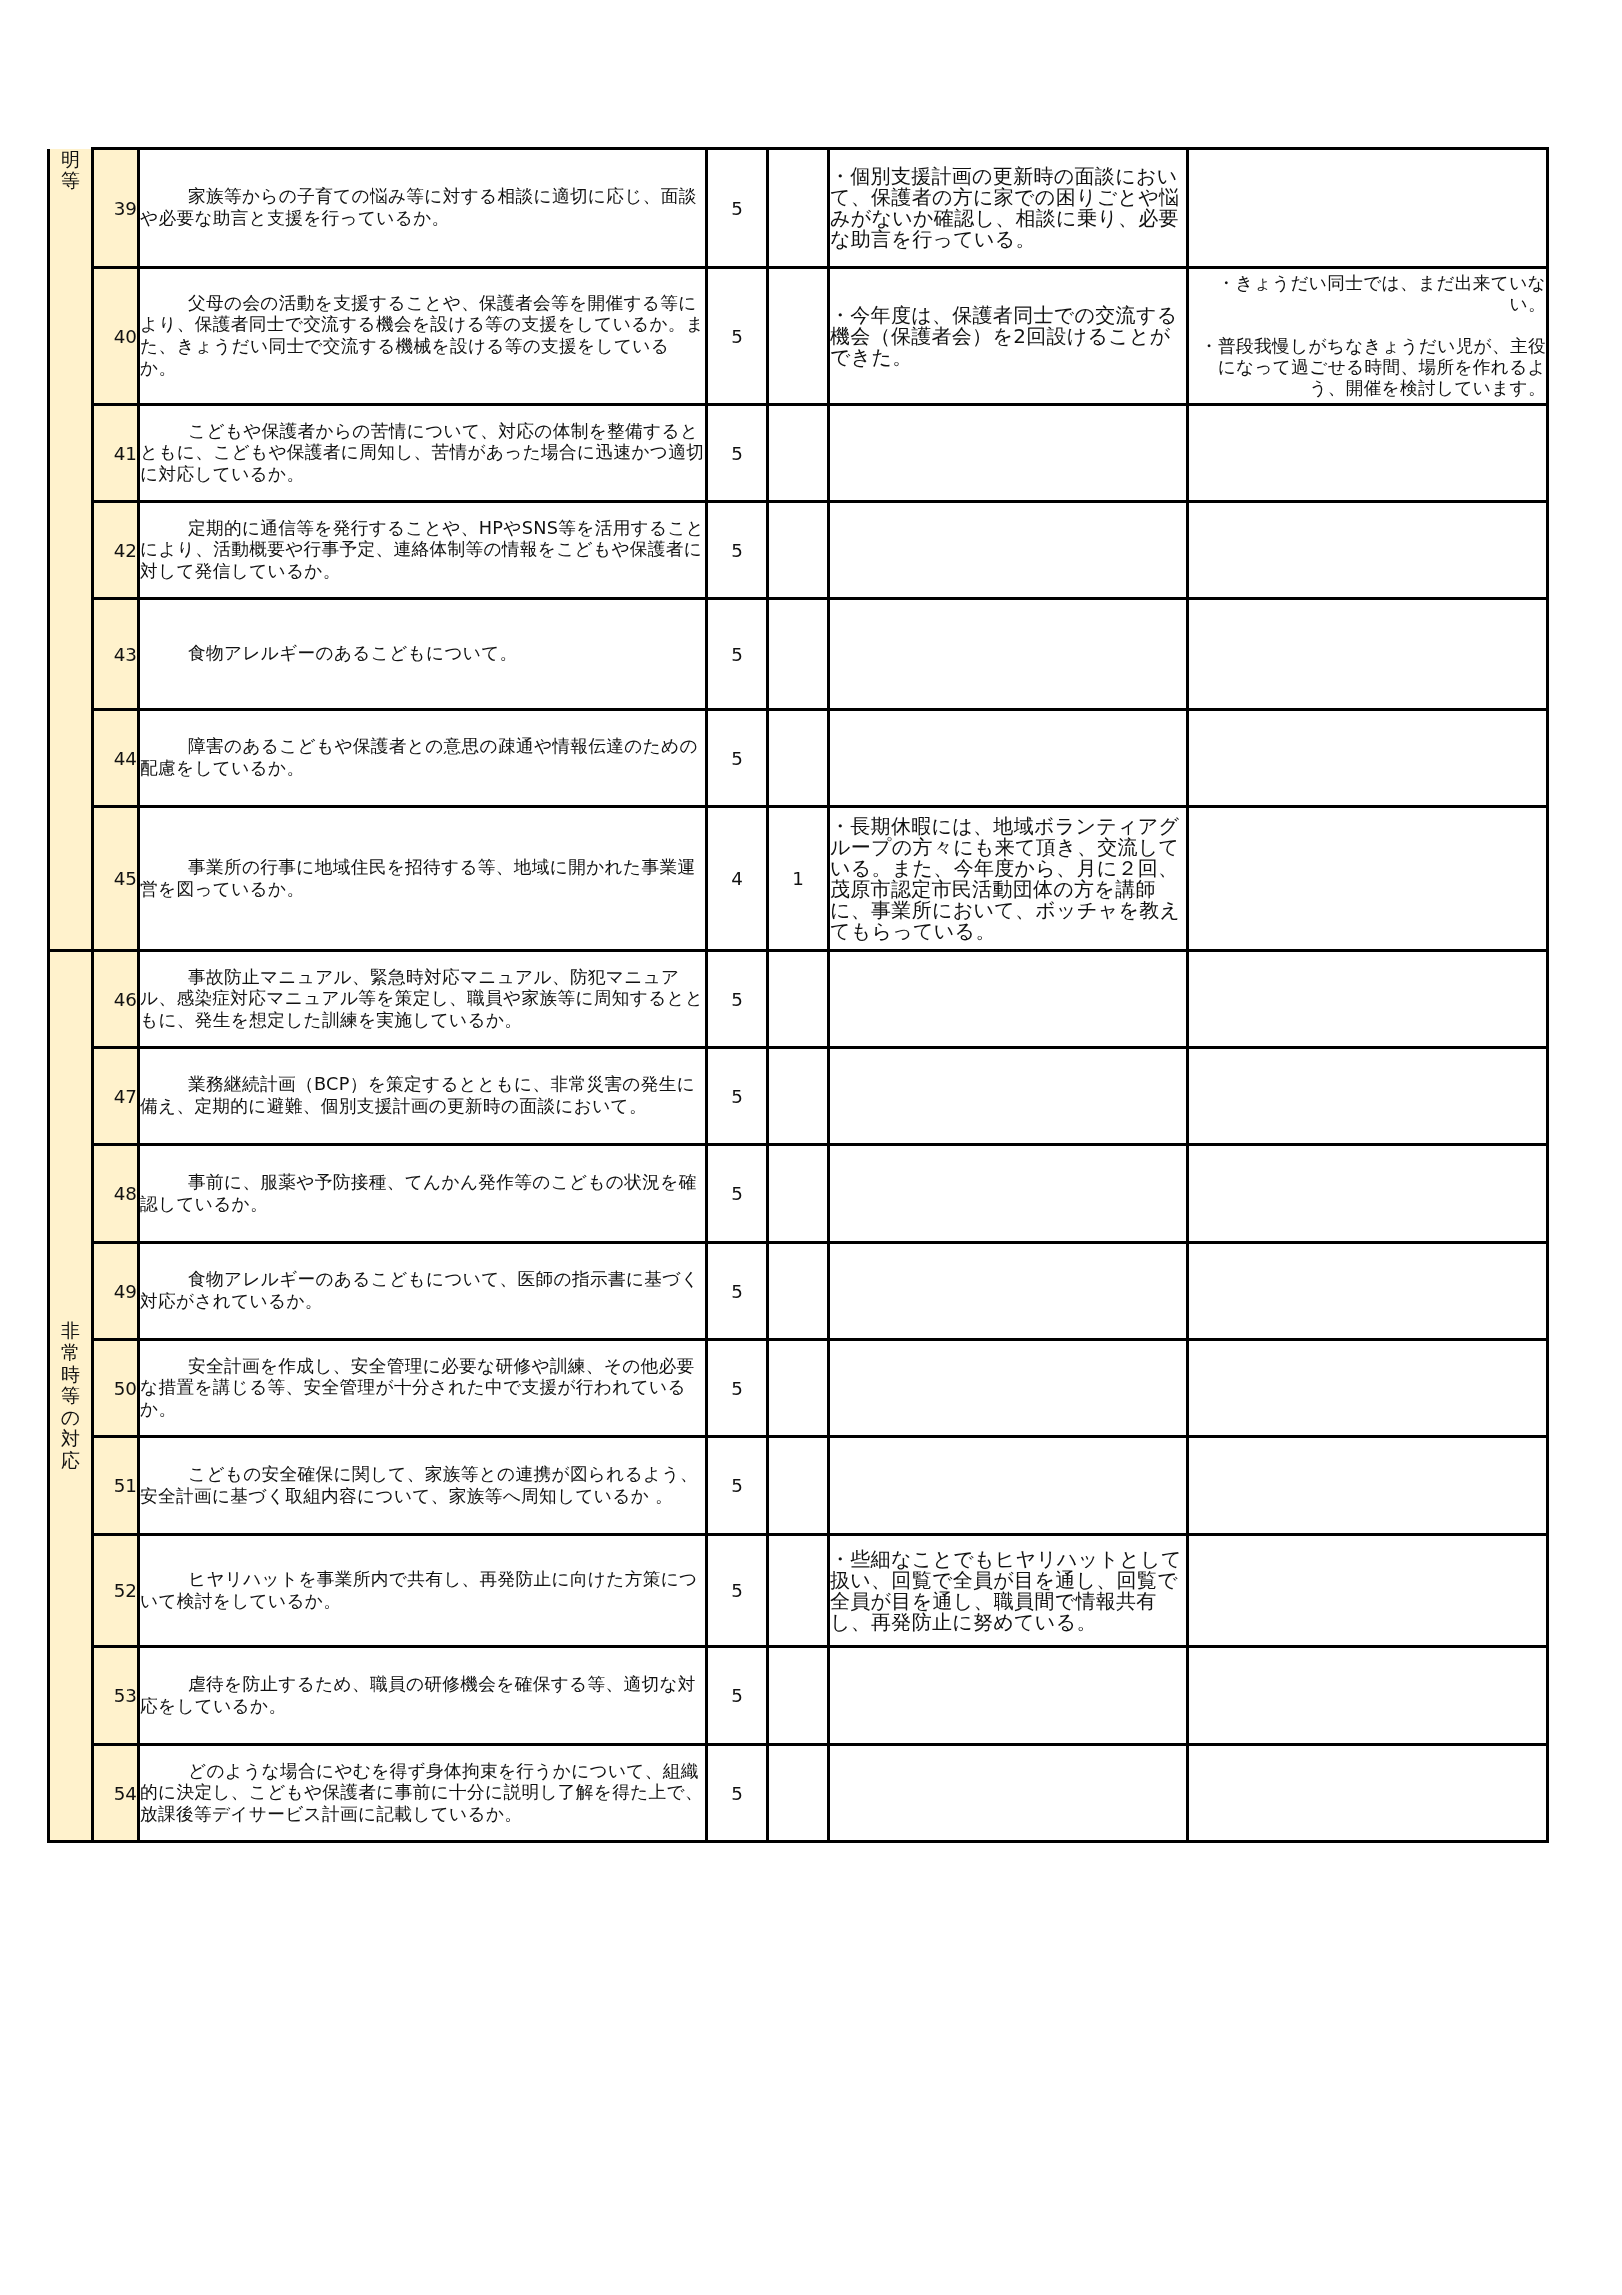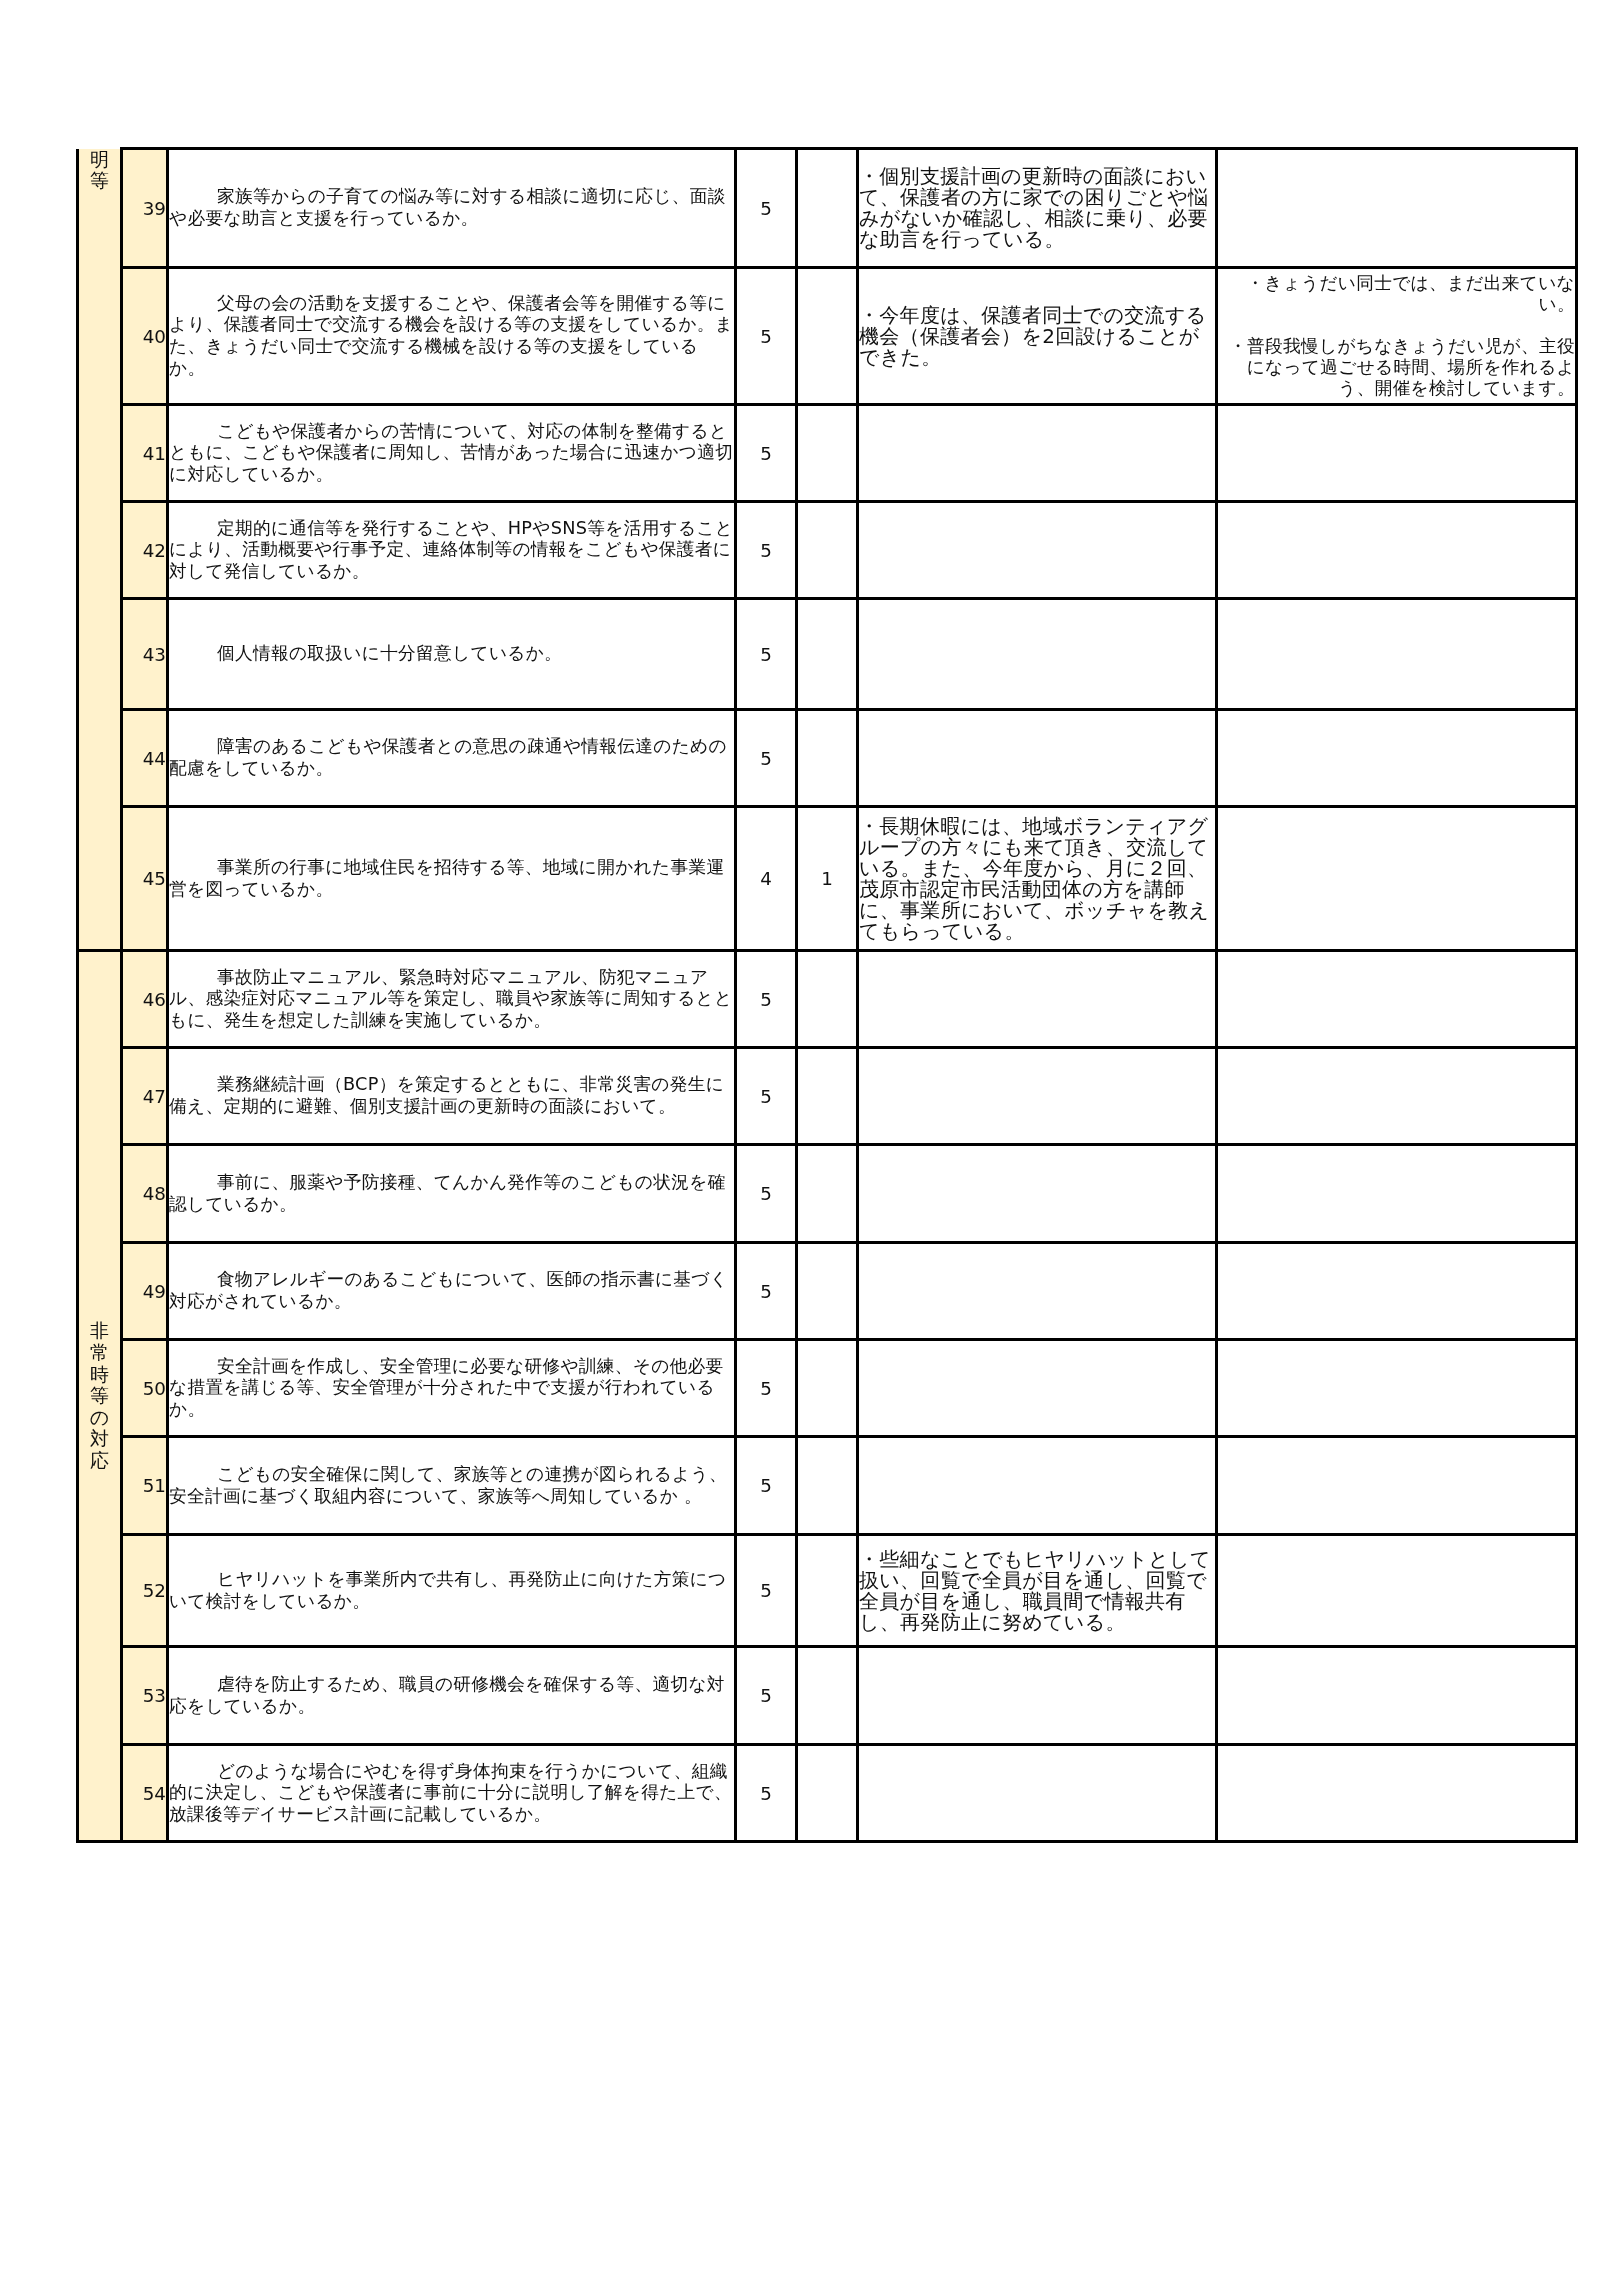--- a/index.html
+++ b/index.html
@@ -1,19 +1,19 @@
 <!DOCTYPE html>
 <html style="font-size:10.5px"><head>
 <meta charset="utf-8">
 <style>
   html, body { margin: 0; padding: 0; background: #ffffff; }
   body { width: 1623px; height: 2295px; position: relative; overflow: hidden;
          font-family: "DejaVu Sans", "Liberation Sans", sans-serif; color: #111; }
   .sheet { position: absolute; left: 47px; top: 147px; }
-  table.eval { border-collapse: collapse; table-layout: fixed; margin-left: 29px; }
+  table.eval { border-collapse: collapse; table-layout: fixed; }
   table.eval td { border: 3.3px solid #000; padding: 0; vertical-align: middle; }
   td.section { background: #FFF2CC; width: 38px; text-align: center; font-size: 19px; line-height: 21.6px; }
   td.section.top { vertical-align: top; border-top: none; }
   td.section .vlabel { display: inline-block; width: 22px; word-break: break-all; white-space: normal; }
   td.num { background: #FFF2CC; width: 41px; text-align: right; font-size: 18.3px; }
   td.q { width: 561px; font-size: 17.7px; line-height: 21.6px; padding: 0 2.6px 0 3.9px; letter-spacing: 0.3px; }
   td.score { width: 55px; text-align: center; font-size: 18.3px; }
   td.cmt { width: 353px; font-size: 20px; line-height: 21px; vertical-align: top; padding: 0 2.6px 0 3.9px; letter-spacing: 0.3px; white-space: pre-wrap; }
   td.cmt2 { width: 353px; font-size: 17.7px; line-height: 21px; vertical-align: top; padding: 0 2.6px 0 3.9px; letter-spacing: 0.3px; white-space: pre-wrap; text-align: right; }
   .q-text { white-space: pre-wrap; padding-left: 48px; }
@@ -68,21 +68,21 @@
         <td class="num">42</td>
         <td class="q"><span class="q-text">定期的に通信等を発行することや、HPやSNS等を活用することにより、活動概要や行事予定、連絡体制等の情報をこどもや保護者に対して発信しているか。</span></td>
         <td class="score">5</td>
         <td class="score"></td>
         <td class="cmt"></td>
         <td class="cmt2"></td>
       </tr>
 
       <tr style="height:111px">
         <td class="num">43</td>
-        <td class="q"><span class="q-text">個人情報の取扱いに十分留意しているか。</span></td>
+        <td class="q"><span class="q-text">食物アレルギーのあるこどもについて。</span></td>
         <td class="score">5</td>
         <td class="score"></td>
         <td class="cmt"></td>
         <td class="cmt2"></td>
       </tr>
 
       <tr style="height:97px">
         <td class="num">44</td>
         <td class="q"><span class="q-text">障害のあるこどもや保護者との意思の疎通や情報伝達のための配慮をしているか。</span></td>
         <td class="score">5</td>

